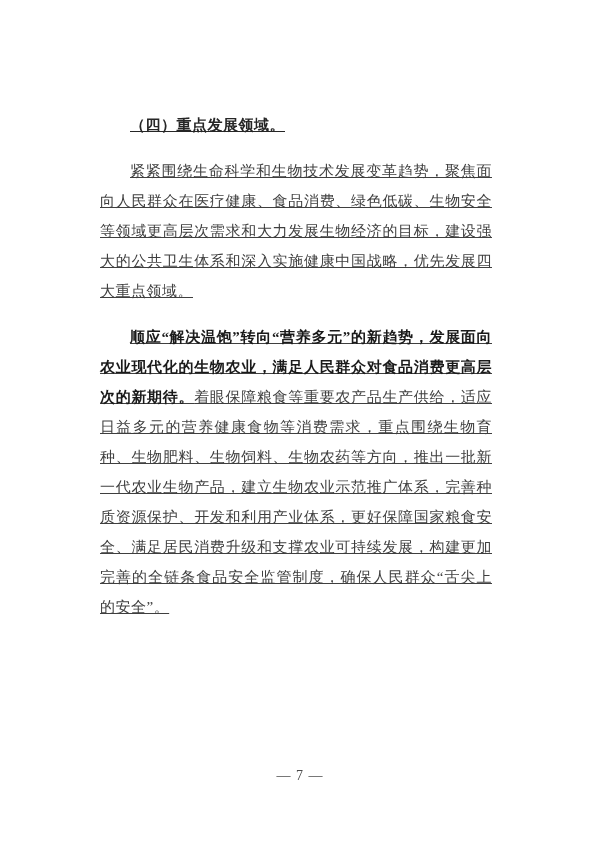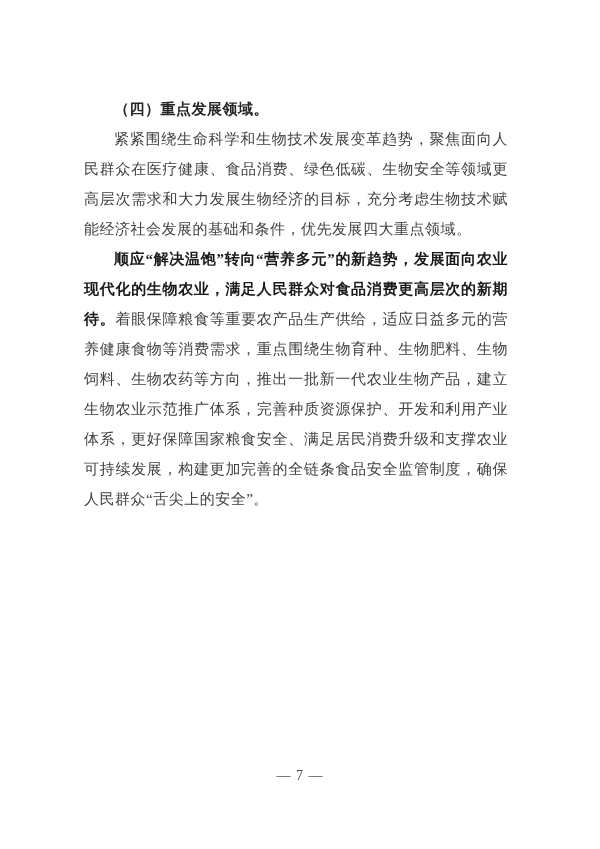--- a/index.html
+++ b/index.html
@@ -20,23 +20,24 @@
     left: 84px;
     top: 94px;
     width: 424px;
     font-size: 15px;
     line-height: 30px;
     letter-spacing: 0.5px;
     text-align: justify;
     color: #3f3f3f;
   }
   .content p {
-    margin: 0;
+    margin: 16px;
     padding: 0;
     text-indent: 2em;
+    text-decoration: underline;
   }
   .section-heading {
     font-weight: bold;
     color: #262626;
   }
   .para-lead {
     font-weight: bold;
     color: #1a1a1a;
   }
   .para-body {
@@ -53,17 +54,17 @@
     letter-spacing: 1px;
     color: #4a4a4a;
   }
 </style>
 </head>
 <body>
 
 <div class="page">
   <div class="content">
     <p class="section-heading">（四）重点发展领域。</p>
-    <p class="body-para"><span class="para-body">紧紧围绕生命科学和生物技术发展变革趋势，聚焦面向人民群众在医疗健康、食品消费、绿色低碳、生物安全等领域更高层次需求和大力发展生物经济的目标，充分考虑生物技术赋能经济社会发展的基础和条件，优先发展四大重点领域。</span></p>
+    <p class="body-para"><span class="para-body">紧紧围绕生命科学和生物技术发展变革趋势，聚焦面向人民群众在医疗健康、食品消费、绿色低碳、生物安全等领域更高层次需求和大力发展生物经济的目标，建设强大的公共卫生体系和深入实施健康中国战略，优先发展四大重点领域。</span></p>
     <p class="body-para"><span class="para-lead">顺应“解决温饱”转向“营养多元”的新趋势，发展面向农业现代化的生物农业，满足人民群众对食品消费更高层次的新期待。</span><span class="para-body">着眼保障粮食等重要农产品生产供给，适应日益多元的营养健康食物等消费需求，重点围绕生物育种、生物肥料、生物饲料、生物农药等方向，推出一批新一代农业生物产品，建立生物农业示范推广体系，完善种质资源保护、开发和利用产业体系，更好保障国家粮食安全、满足居民消费升级和支撑农业可持续发展，构建更加完善的全链条食品安全监管制度，确保人民群众“舌尖上的安全”。</span></p>
   </div>
   <div class="footer">— 7 —</div>
 </div>
 
 </body></html>

